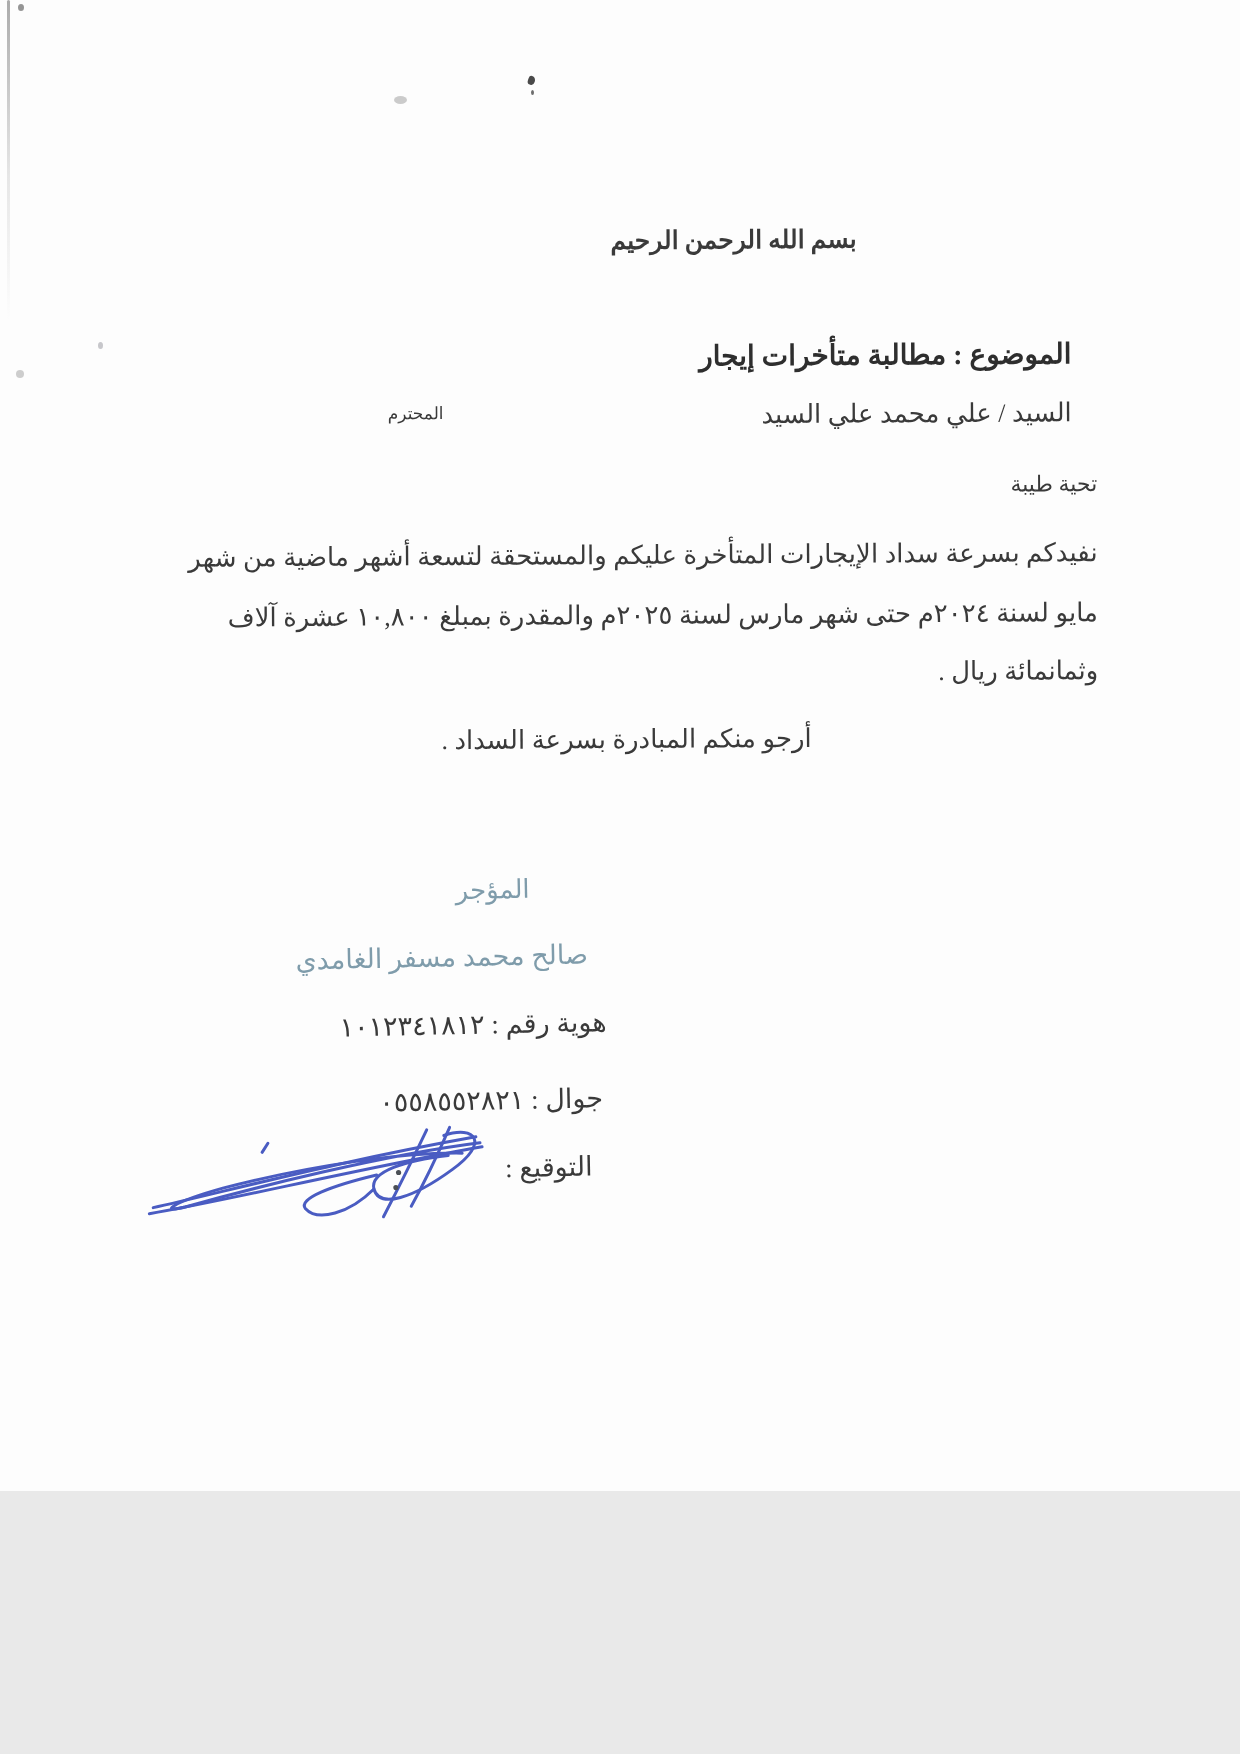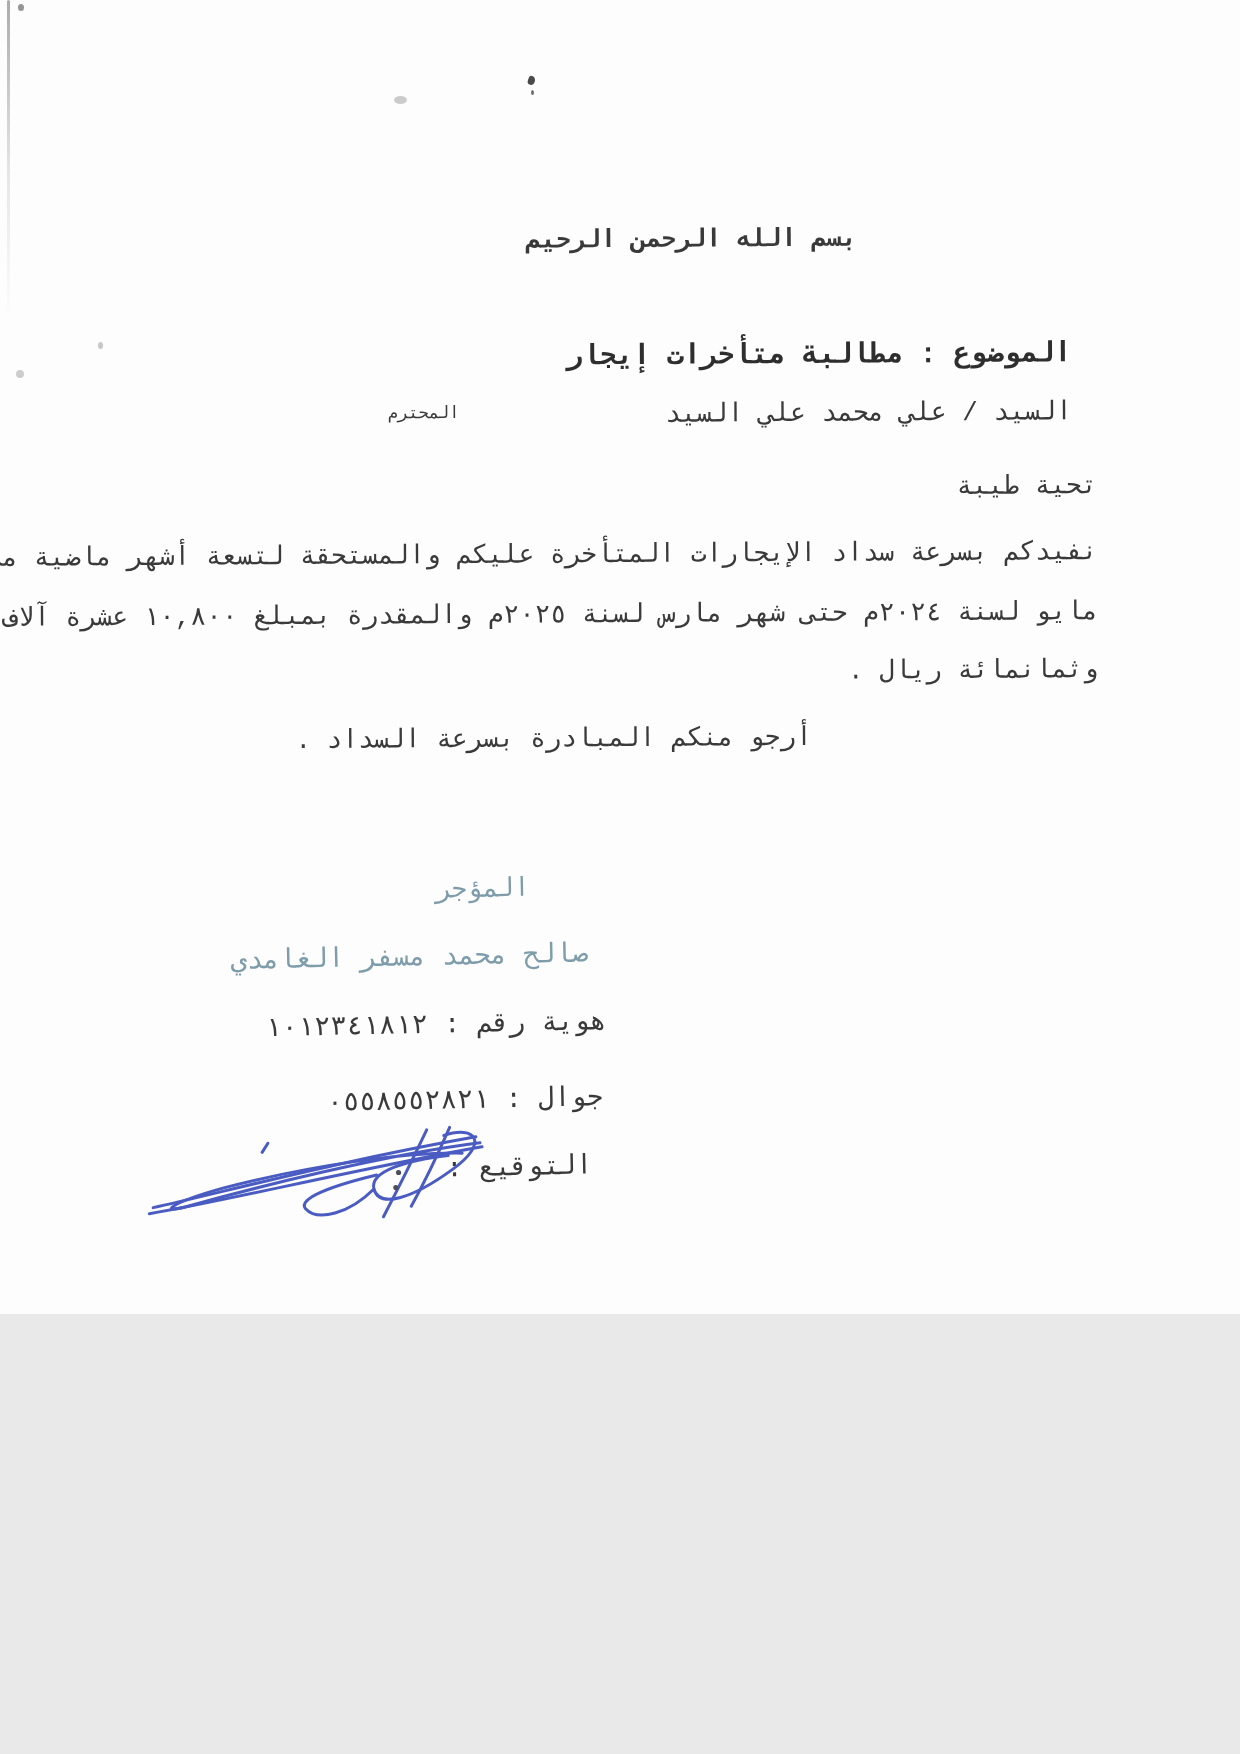--- a/index.html
+++ b/index.html
@@ -5,42 +5,42 @@
   :root{
     --ink:#3a3a3a;
     --ink-bold:#2e2e2e;
     --accent:#7f9cab;
     --sig:#4a5cc2;
     --paper:#fdfdfd;
   }
   html,body{margin:0;padding:0;background:#e9e9e9;}
   .page{
     position:relative;
-    width:1240px;height:1314px;
+    width:1240px;height:1491px;
     margin:0 auto;
     background:var(--paper);
     overflow:hidden;
-    font-family:Liberation Mono, monospace;
+    font-family:Liberation Serif, serif;
     color:var(--ink);
   }
   .tilt{position:absolute;inset:0;transform:rotate(-0.35deg);transform-origin:620px 450px;}
   .tilt-bottom{position:absolute;inset:0;transform:rotate(-1.2deg);transform-origin:420px 1050px;}
   .line{
     position:absolute;
     direction:rtl;
     white-space:nowrap;
     line-height:1.35;
     font-size:26px;
     color:var(--ink);
   }
   .basmala{top:224px;right:382px;font-size:25px;font-weight:bold;letter-spacing:0.5px;}
   .subject{top:338px;right:168px;font-size:28px;font-weight:bold;color:var(--ink-bold);}
   .addressee{top:398px;right:168px;font-size:26px;}
   .honorific{top:402px;left:388px;right:auto;font-size:17px;}
-  .greeting{top:472px;right:143px;font-size:26px;}
+  .greeting{top:472px;right:143px;font-size:22px;}
   .body-1{top:538px;right:143px;font-size:26px;}
   .body-2{top:598px;right:143px;font-size:26px;}
   .body-3{top:656px;right:143px;font-size:26px;}
   .closing{top:722px;right:430px;font-size:26px;}
   .role{top:874px;right:707px;font-size:26px;color:var(--accent);}
   .name{top:940px;right:650px;font-size:27px;color:var(--accent);}
   .id-line{top:1008px;right:633px;font-size:27px;letter-spacing:1px;}
   .mobile-line{top:1084px;right:638px;font-size:27px;letter-spacing:1px;}
   .sig-label{top:1152px;right:650px;font-size:27px;}
   .signature-svg{

